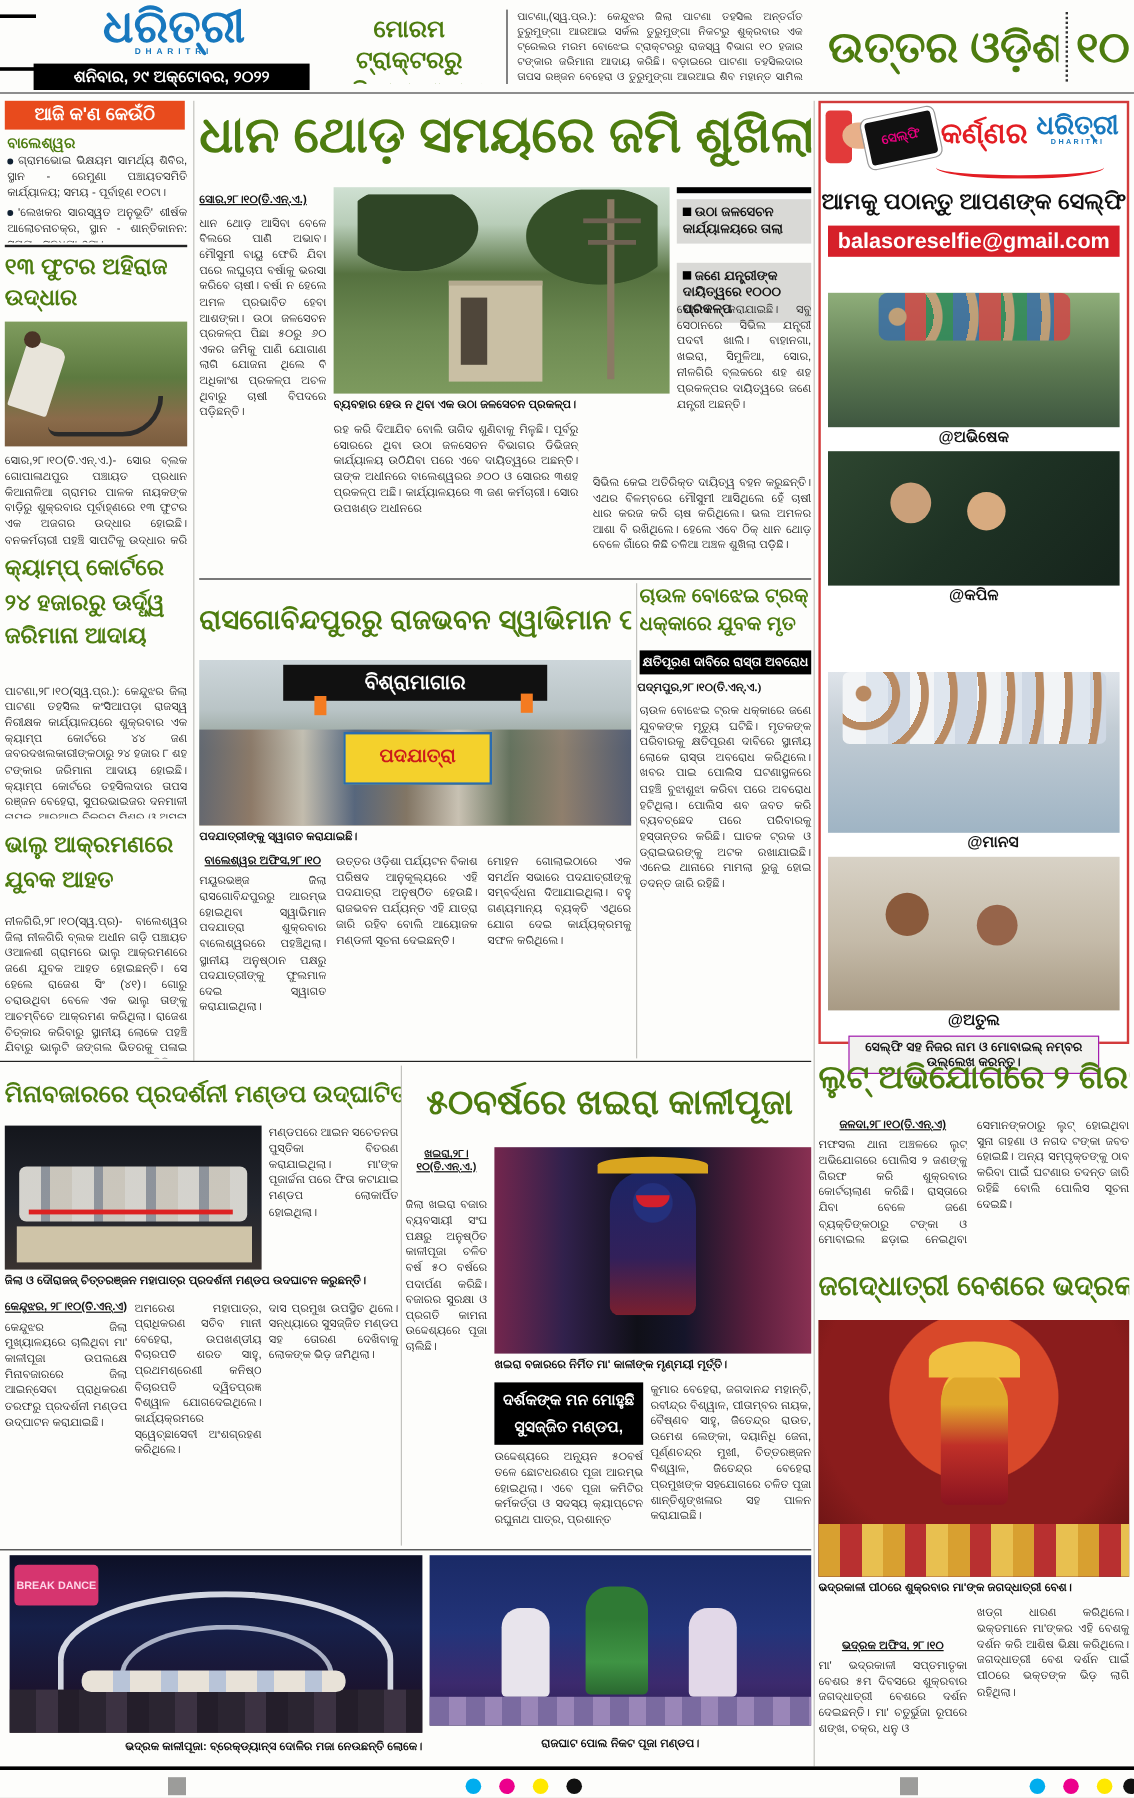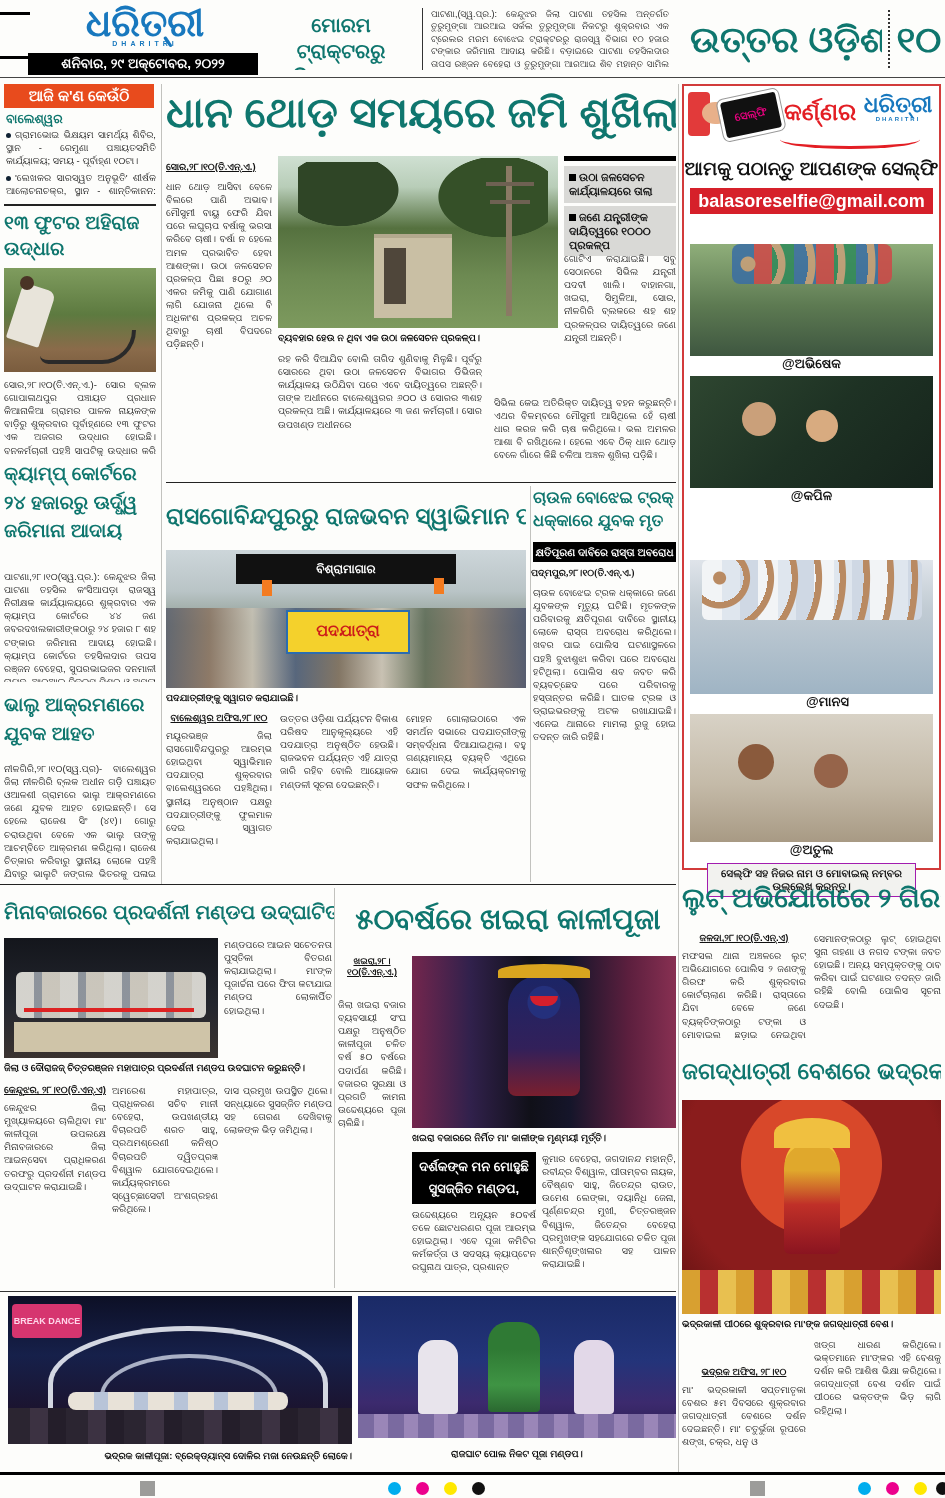--- a/index.html
+++ b/index.html
@@ -1,28 +1,28 @@
 <!DOCTYPE html>
 <html><head>
 <meta charset="utf-8">
 <style>
   html,body{margin:0;padding:0;background:#e8e8e4;}
   #page{position:relative;width:945px;height:1498px;background:#fdfdfb;overflow:hidden;
         font-family:"Liberation Sans","DejaVu Sans",sans-serif;color:#111;}
   .abs{position:absolute;}
-  .hl{font-weight:bold;color:#0f766e;overflow:hidden;}
+  .hl{font-weight:bold;color:#4d7c0f;overflow:hidden;}
   .body-text{font-size:9.5px;line-height:1.38;text-align:justify;color:#1c1c1c;overflow:hidden;}
   .dateline{font-size:9.5px;font-weight:bold;text-decoration:underline;}
   .dateline-c{font-size:9.5px;font-weight:bold;text-decoration:underline;text-align:center;display:block;}
   .caption{font-size:9.5px;font-weight:bold;color:#0c0c0c;overflow:hidden;}
   .photo{overflow:hidden;position:absolute;}
   .rule{background:#444;}
   .vrule{background:#c2c2be;width:1px;}
   .black-banner{background:#000;color:#fff;font-weight:bold;text-align:center;overflow:hidden;}
-  .gray-bullet{background:#d9d9d6;font-size:11px;font-weight:bold;padding:4px 5px;margin-bottom:3px;line-height:1.3;}
+  .gray-bullet{background:#d9d9d6;font-size:11px;font-weight:bold;padding:4px 5px;margin-bottom:16px;line-height:1.3;}
   .sq{display:inline-block;width:7px;height:7px;background:#000;margin-right:3px;}
   .dot-bullet{display:inline-block;width:5px;height:5px;border-radius:50%;background:#123;margin-right:4px;vertical-align:middle;}
   .regsq{position:absolute;width:15px;height:15px;background:#9c9c9a;}
   .regdot{position:absolute;width:13px;height:13px;border-radius:50%;}
   .name-line{font-size:13px;font-weight:bold;text-align:center;}
 </style>
 </head>
 <body>
 
 <div id="page">
@@ -99,21 +99,21 @@
   <div class="abs body-text" style="left:564px;top:252px;width:112px;height:94px;">ଗୋଟିଏ କରାଯାଇଛି। ସବୁ ସେଠାନରେ ସିଭିଲ ଯନ୍ତ୍ରୀ ପଦବୀ ଖାଲି। ବାହାନଗା, ଖଇରା, ସିମୁଳିଆ, ସୋର, ନୀଳଗିରି ବ୍ଲକରେ ଶହ ଶହ ପ୍ରକଳ୍ପର ଦାୟିତ୍ୱରେ ଜଣେ ଯନ୍ତ୍ରୀ ଅଛନ୍ତି।</div>
 
   <div class="abs body-text" style="left:278px;top:352px;width:204px;height:128px;">ରହ କରି ଦିଆଯିବ ବୋଲି ତାଗିଦ ଶୁଣିବାକୁ ମିଳୁଛି। ପୂର୍ବରୁ ସୋରରେ ଥିବା ଉଠା ଜଳସେଚନ ବିଭାଗର ଡିଭିଜନ୍ କାର୍ଯ୍ୟାଳୟ ଉଠିଯିବା ପରେ ଏବେ ଦାୟିତ୍ୱରେ ଅଛନ୍ତି। ତାଙ୍କ ଅଧୀନରେ ବାଲେଶ୍ୱରର ୬୦୦ ଓ ସୋରର ୩ଶହ ପ୍ରକଳ୍ପ ଅଛି। କାର୍ଯ୍ୟାଳୟରେ ୩ ଜଣ କର୍ମଚାରୀ। ସୋର ଉପଖଣ୍ଡ ଅଧୀନରେ</div>
   <div class="abs body-text" style="left:494px;top:352px;width:182px;height:128px;margin-top:44px;">ସିଭିଲ କେଇ ଅତିରିକ୍ତ ଦାୟିତ୍ୱ ବହନ କରୁଛନ୍ତି। ଏଥର ବିଳମ୍ବରେ ମୌସୁମୀ ଆସିଥିଲେ ହେଁ ଚାଷୀ ଧାର କରଜ କରି ଚାଷ କରିଥିଲେ। ଭଲ ଅମଳର ଆଶା ବି ରଖିଥିଲେ। ହେଲେ ଏବେ ଠିକ୍ ଧାନ ଥୋଡ଼ ବେଳେ ଗାଁରେ କିଛି ଚଳିଆ ଅଞ୍ଚଳ ଶୁଖିଲା ପଡ଼ିଛି।</div>
 
   <div class="abs rule" style="left:166px;top:482px;width:510px;height:1px;background:#222;"></div>
 
   <div class="abs hl" style="left:166px;top:488px;width:360px;height:56px;font-size:23px;line-height:56px;white-space:nowrap;">ରାସଗୋବିନ୍ଦପୁରରୁ ରାଜଭବନ ସ୍ୱାଭିମାନ ପଦଯାତ୍ରା</div>
 
   <div class="photo" style="left:166px;top:550px;width:360px;height:138px;background:linear-gradient(180deg,#cdd6da 0%,#b9c4c6 30%,#8d9b90 55%,#a99c86 100%);">
-    <div style="position:absolute;left:70px;top:4px;width:220px;height:30px;background:#111;color:#fff;font-size:12px;font-weight:bold;text-align:center;line-height:30px;overflow:hidden;">ବିଶ୍ରାମାଗାର</div>
+    <div style="position:absolute;left:70px;top:4px;width:220px;height:30px;background:#111;color:#fff;font-size:17px;font-weight:bold;text-align:center;line-height:30px;overflow:hidden;">ବିଶ୍ରାମାଗାର</div>
     <div style="position:absolute;left:0;top:58px;width:360px;height:80px;background:linear-gradient(90deg,#5a5f6b,#8a7462 12%,#c8c2b4 24%,#4a5d7a 36%,#7d6f5e 48%,#cfc8ba 60%,#5d6b55 72%,#8c7a68 84%,#49526b 100%);opacity:.85;"></div>
     <div style="position:absolute;left:120px;top:60px;width:120px;height:40px;background:#f4d12c;border:2px solid #2b6cb0;color:#cc1a1a;font-weight:bold;font-size:16px;text-align:center;line-height:38px;overflow:hidden;">ପଦଯାତ୍ରା</div>
     <div style="position:absolute;left:96px;top:30px;width:10px;height:16px;background:#f47b20;"></div>
     <div style="position:absolute;left:268px;top:28px;width:10px;height:16px;background:#f47b20;"></div>
   </div>
   <div class="abs caption" style="left:166px;top:692px;width:360px;height:14px;">ପଦଯାତ୍ରୀଙ୍କୁ ସ୍ୱାଗତ କରାଯାଇଛି।</div>
 
   <div class="abs" style="left:166px;top:712px;width:106px;height:170px;overflow:hidden;">
     <span class="dateline-c">ବାଲେଶ୍ୱର ଅଫିସ,୨୮।୧୦</span>
     <div class="body-text" style="margin-top:5px;">ମୟୂରଭଞ୍ଜ ଜିଲା ରାସଗୋବିନ୍ଦପୁରରୁ ଆରମ୍ଭ ହୋଇଥିବା ସ୍ୱାଭିମାନ ପଦଯାତ୍ରା ଶୁକ୍ରବାର ବାଲେଶ୍ୱରରେ ପହଞ୍ଚିଥିଲା। ସ୍ଥାନୀୟ ଅନୁଷ୍ଠାନ ପକ୍ଷରୁ ପଦଯାତ୍ରୀଙ୍କୁ ଫୁଲମାଳ ଦେଇ ସ୍ୱାଗତ କରାଯାଇଥିଲା।</div>

